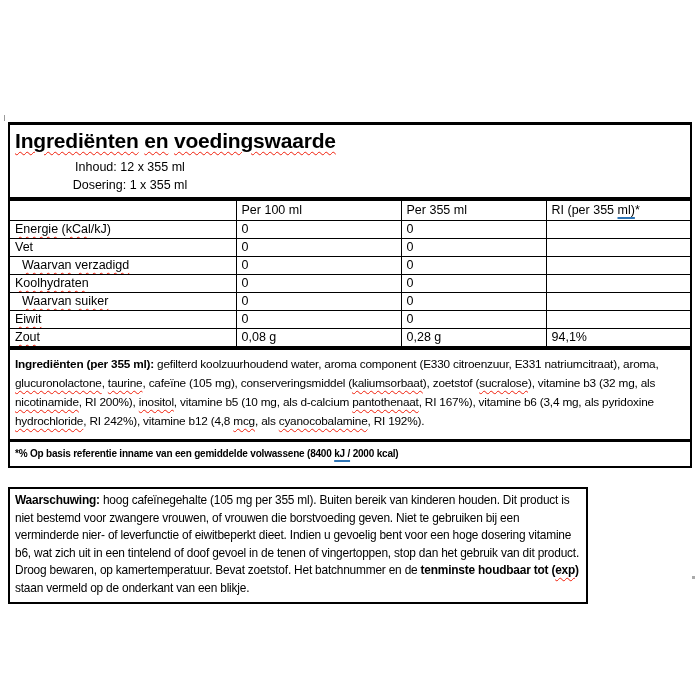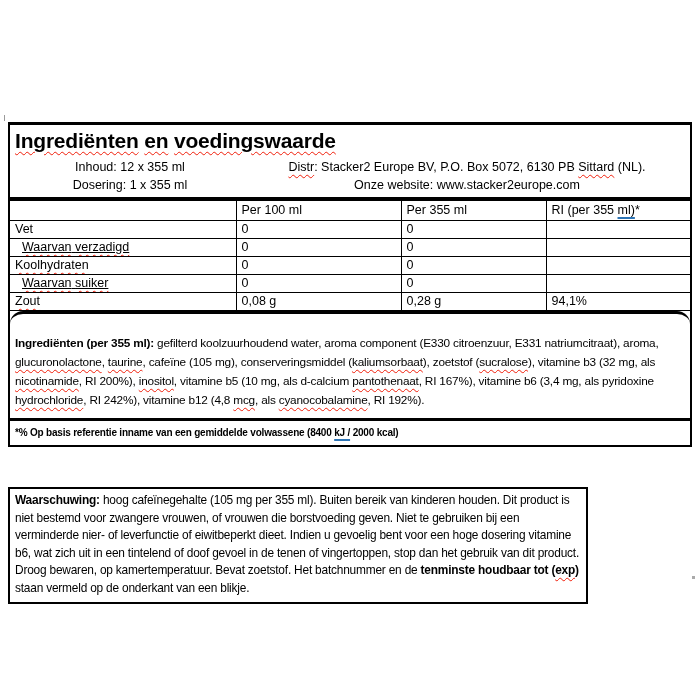--- a/index.html
+++ b/index.html
@@ -58,32 +58,31 @@
     padding:0 4px 0 5px;
     height:18px;
     line-height:17px;
     white-space:nowrap;
     overflow:hidden;
     vertical-align:middle;
   }
   table.nutri tr:first-child td{border-top:none;height:19px;}
   table.nutri td:first-child{border-left:none;}
   table.nutri td:last-child{border-right:none;}
-  table.nutri td.indent{padding-left:12px;text-decoration:underline;}
+  table.nutri td.indent{padding-left:12px;}
   
   .para{
     font-size:11.8px;
     line-height:19px;
     letter-spacing:-0.2px;
     margin:0;
   }
   .ingredients-section{
     border-top:3px solid var(--border);
-    padding:20px 7px 8px 5px;
-    border-radius:13px;
+    padding:5px 7px 8px 5px;
   }
   .footnote-section{
     border-top:3px solid var(--border);
     padding:3px 5px 4px 5px;
     font-size:10px;
     line-height:17px;
     letter-spacing:-0.2px;
   }
   .warning-block{
     position:absolute;
@@ -125,62 +124,70 @@
 <div class="artifact-top"></div>
 
 <div class="main-block">
 
   <div class="header-section">
     <div class="title"><span class="sq">Ingrediënten</span><span> </span><span class="sq">en</span><span> </span><span class="sq">voedingswaarde</span></div>
     <div class="info-grid">
       <div class="info-col">
         <div><span>Inhoud: 12 x 355 ml</span></div>
         <div><span>Dosering: 1 x 355 ml</span></div>
-      </div>
-      <div class="info-col">
-        <div><span class="sq">Distr</span><span>: Stacker2 Europe BV, P.O. Box 5072, 6130 PB </span><span class="sq">Sittard</span><span> (NL).</span></div>
-        <div><span>Onze website: www.stacker2europe.com</span></div>
       </div>
     </div>
   </div>
 
   <table class="nutri">
     <colgroup>
       <col style="width:226px">
         <col style="width:165px">
         <col style="width:145px">
         <col>
     </colgroup>
     <tbody>
         <tr>
           <td></td>
           <td><span>Per 100 ml</span></td>
           <td><span>Per 355 ml</span></td>
           <td><span>RI (per 355 </span><span class="bl">ml)</span><span>*</span></td>
         </tr>
         <tr>
+          <td><span class="sq">Energie</span><span> (</span><span class="sq">kCal</span><span>/kJ)</span></td>
+          <td>0</td>
+          <td>0</td>
+          <td></td>
+        </tr>
+        <tr>
           <td><span>Vet</span></td>
           <td>0</td>
           <td>0</td>
           <td></td>
         </tr>
         <tr>
           <td class="indent"><span class="sq">Waarvan</span><span> </span><span class="sq">verzadigd</span></td>
           <td>0</td>
           <td>0</td>
           <td></td>
         </tr>
         <tr>
           <td><span class="sq">Koolhydraten</span></td>
           <td>0</td>
           <td>0</td>
           <td></td>
         </tr>
         <tr>
           <td class="indent"><span class="sq">Waarvan</span><span> </span><span class="sq">suiker</span></td>
+          <td>0</td>
+          <td>0</td>
+          <td></td>
+        </tr>
+        <tr>
+          <td><span class="sq">Eiwit</span></td>
           <td>0</td>
           <td>0</td>
           <td></td>
         </tr>
         <tr>
           <td><span class="sq">Zout</span></td>
           <td>0,08 g</td>
           <td>0,28 g</td>
           <td>94,1%</td>
         </tr>

